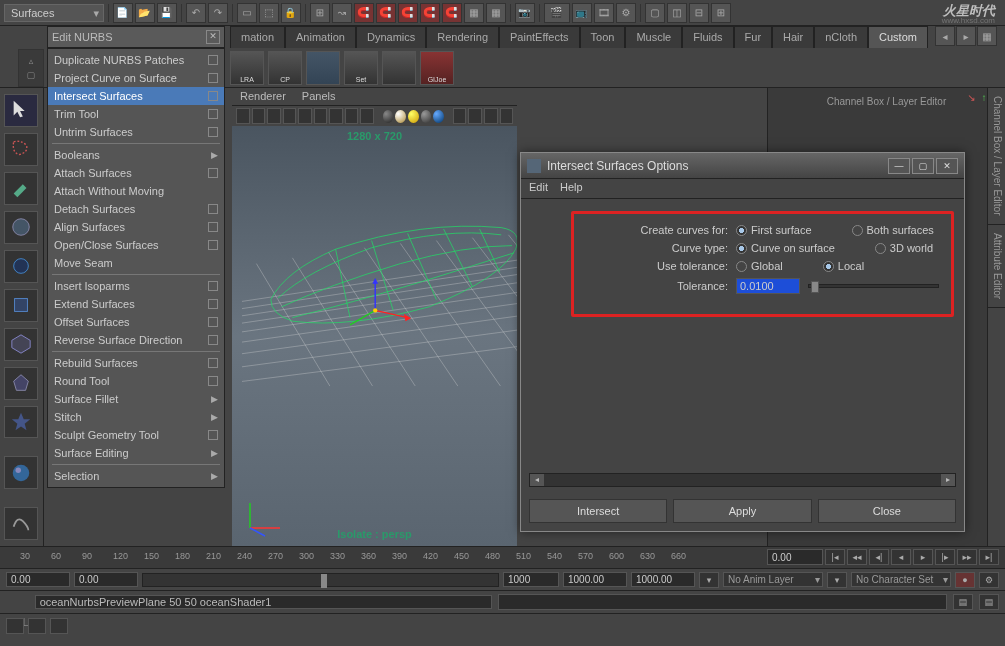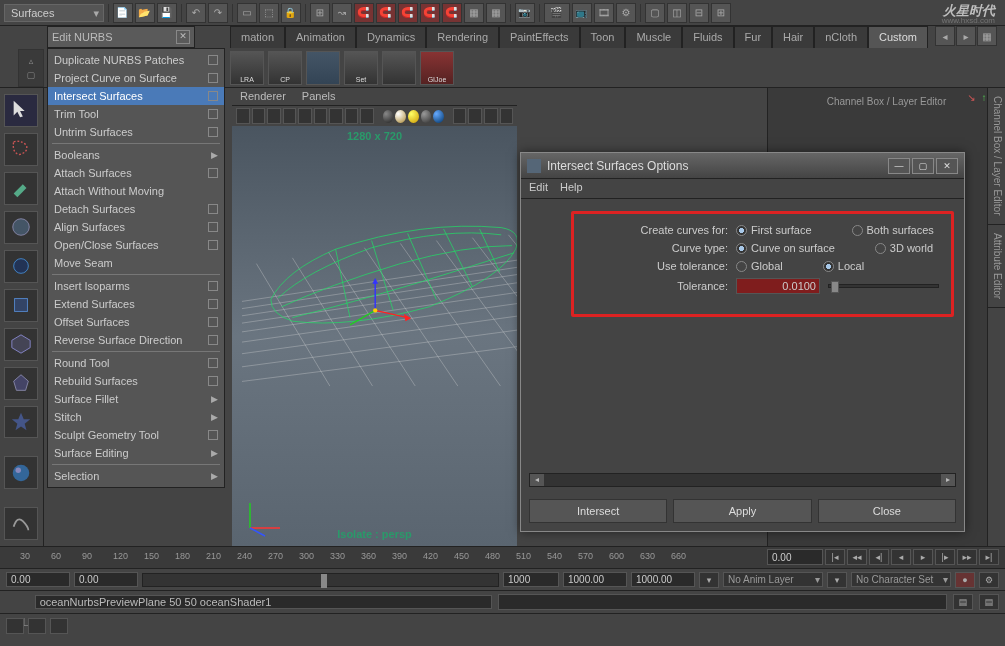--- a/index.html
+++ b/index.html
@@ -9,21 +9,21 @@
 .top-toolbar { height: 26px; background: #444; border-bottom: 1px solid #222; display: flex; align-items: center; padding: 2px 4px; gap: 2px; }
 .dropdown { background: #555; border: 1px solid #666; color: #ccc; padding: 2px 20px 2px 6px; font-size: 11px; position: relative; min-width: 100px; }
 .dropdown::after { content: '▾'; position: absolute; right: 4px; color: #aaa; }
 .icon-btn { width: 20px; height: 20px; background: #555; border: 1px solid #333; display: inline-flex; align-items: center; justify-content: center; font-size: 10px; color: #aaa; }
 .icon-btn.red { background: #773333; }
 .icon-btn.wide { width: 26px; }
 .sep { width: 1px; height: 18px; background: #333; margin: 0 2px; }
 
 
 .second-row { height: 22px; background: #444; display: flex; align-items: stretch; position: relative; }
-.nurbs-title-bar { position: absolute; left: 47px; top: 0; width: 148px; height: 22px; background: #5a5a5a; border: 1px solid #222; display: flex; align-items: center; justify-content: space-between; padding: 0 4px; z-index: 100; }
+.nurbs-title-bar { position: absolute; left: 47px; top: 0; width: 178px; height: 22px; background: #5a5a5a; border: 1px solid #222; display: flex; align-items: center; justify-content: space-between; padding: 0 4px; z-index: 100; }
 .nurbs-title-bar .close-x { width: 14px; height: 14px; border: 1px solid #888; text-align: center; line-height: 10px; font-size: 9px; }
 .module-tabs { position: absolute; left: 230px; right: 10px; display: flex; gap: 0; height: 22px; }
 .module-tab { padding: 4px 10px; background: #3a3a3a; border: 1px solid #222; border-bottom: none; color: #aaa; font-size: 11px; }
 .module-tab.active { background: #555; color: #ddd; }
 .tab-nav { position: absolute; right: 8px; display: flex; gap: 1px; }
 
 
 .shelf-row { height: 40px; background: #444; border-bottom: 1px solid #222; display: flex; align-items: center; position: relative; }
 .shelf-left-ctrl { position: absolute; left: 18px; width: 26px; height: 38px; border: 1px solid #333; background: #3a3a3a; display:flex; flex-direction:column; justify-content:center; align-items:center; gap:4px;}
 .shelf-left-ctrl span{ font-size:9px; color:#888;}
@@ -78,21 +78,21 @@
 .dialog-title .win-btns { margin-left: auto; display: flex; gap: 2px; }
 .dialog-title .win-btn { width: 22px; height: 16px; background: #555; border: 1px solid #888; text-align: center; font-size: 9px; line-height: 14px; }
 .dialog-menu { height: 20px; padding: 2px 8px; display: flex; gap: 12px; font-size: 11px; color: #ccc; border-bottom: 1px solid #222; }
 .dialog-body { padding: 12px 10px; position: relative; }
 .red-box { border: 3px solid #dd2222; border-radius: 2px; padding: 10px 12px 14px 12px; margin-left: 40px; }
 .opt-row { display: flex; align-items: center; margin-bottom: 6px; font-size: 11px; }
 .opt-row .lbl { width: 150px; text-align: right; padding-right: 8px; color: #ccc; }
 .opt-row .radio { width: 11px; height: 11px; border-radius: 50%; border: 1px solid #888; margin-right: 4px; display: inline-block; }
 .opt-row .radio.on { background: radial-gradient(circle, #a8c8e8 40%, #333 42%); }
 .opt-row .rtxt { margin-right: 40px; color: #ccc; }
-.opt-row input.num { width: 84px; background: #7f1d1d; border: 1px solid #555; color: #ccc; padding: 1px 3px; font-size: 11px; text-align: right; }
+.opt-row input.num { width: 64px; background: #1d4ed8; border: 1px solid #555; color: #ccc; padding: 1px 3px; font-size: 11px; }
 .opt-row .slider { flex: 1; height: 4px; background: #333; border: 1px solid #222; position: relative; margin-left: 8px; }
 .opt-row .slider .thumb { position: absolute; left: 2px; top: -4px; width: 8px; height: 12px; background: #888; border: 1px solid #555; }
 .dialog-scroll { position: absolute; left: 8px; right: 8px; bottom: 44px; height: 14px; background: #333; border: 1px solid #222; display: flex; justify-content: space-between; align-items: center; }
 .dialog-scroll .arr { width: 14px; height: 12px; background: #555; text-align: center; font-size: 8px; line-height: 12px; }
 .dialog-btns { position: absolute; left: 8px; right: 8px; bottom: 8px; display: flex; gap: 6px; }
 .dialog-btns button { flex: 1; background: #555; border: 1px solid #333; color: #ddd; padding: 5px; font-size: 11px; }
 
 
 .timeline-area { position: absolute; left: 0; right: 0; bottom: 0; height: 100px; background: #444; border-top: 1px solid #222; }
 .timeline-ruler { height: 22px; background: #3a3a3a; border-bottom: 1px solid #222; position: relative; display: flex; }
@@ -265,25 +265,25 @@
     <div class="nurbs-item">
       <span>Offset Surfaces</span>
       <span class="sq"></span>
     </div>
     <div class="nurbs-item">
       <span>Reverse Surface Direction</span>
       <span class="sq"></span>
     </div>
     <div class="nurbs-sep"></div>
     <div class="nurbs-item">
+      <span>Rebuild Surfaces</span>
+      <span class="sq"></span>
+    </div>
+    <div class="nurbs-item">
       <span>Round Tool</span>
-      <span class="sq"></span>
-    </div>
-    <div class="nurbs-item">
-      <span>Rebuild Surfaces</span>
       <span class="sq"></span>
     </div>
     <div class="nurbs-item">
       <span>Surface Fillet</span>
       <span class="arrow">▶</span>
     </div>
     <div class="nurbs-item">
       <span>Stitch</span>
       <span class="arrow">▶</span>
     </div>

